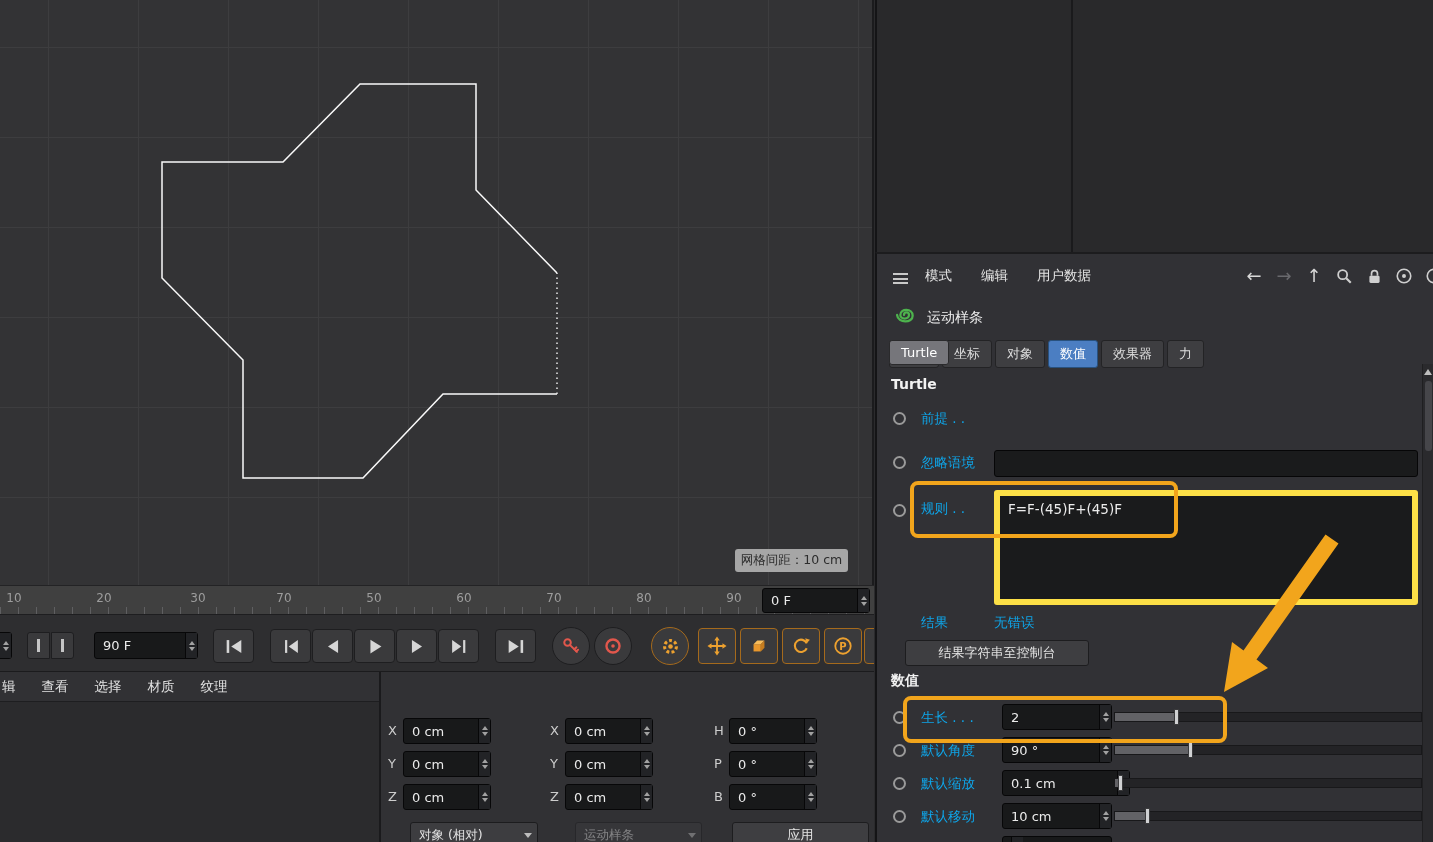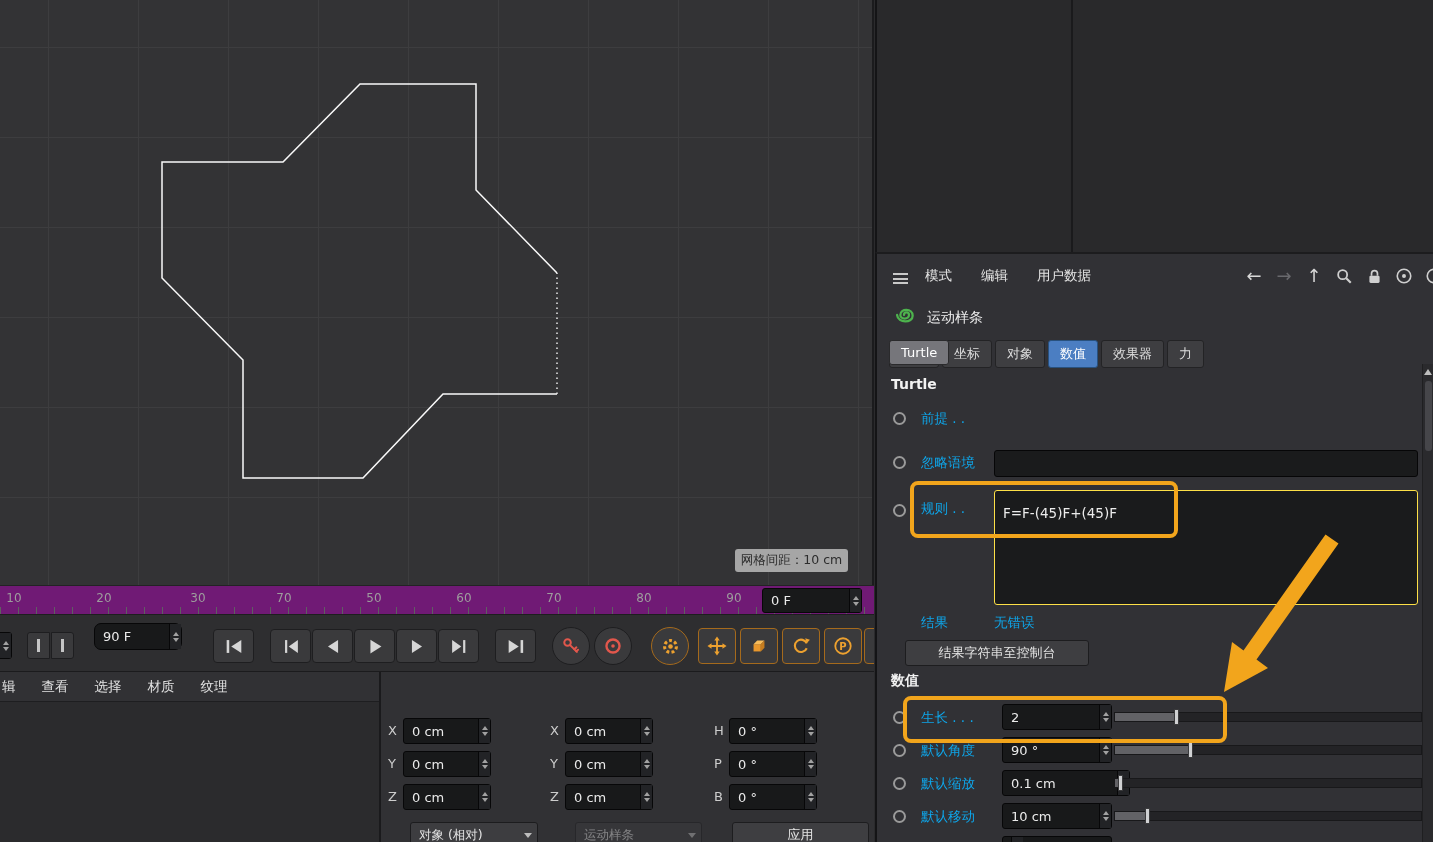--- a/index.html
+++ b/index.html
@@ -13,21 +13,21 @@
     background-image:linear-gradient(#3d3d3f 1px, transparent 1px),
                      linear-gradient(90deg,#3d3d3f 1px, transparent 1px);
     background-size:90px 90px, 90px 90px; background-position:0 47px, 48px 0;
     border-right:2px solid #1b1b1d; }
   .shape-svg { position:absolute; inset:0; }
   .grid-pill { position:absolute; left:735px; top:549px; width:113px; height:23px;
     background:#a6a6a6; color:#2c2c2c; border-radius:3px; font-size:12.5px;
     display:flex; align-items:center; justify-content:center; }
 
   
-  .ruler { position:absolute; left:0; top:585px; width:874px; height:30px; background:#701a75;
+  .ruler { position:absolute; left:0; top:585px; width:874px; height:30px; background:#404040;
     border-top:1px solid #232325; border-bottom:1px solid #1e1e20; }
   .ruler .num { position:absolute; top:5px; width:22px; text-align:center; font-size:12px; color:#9d9d9d; }
   .ruler .ticks { position:absolute; left:0; right:0; bottom:0; height:7px;
     background:repeating-linear-gradient(90deg,#5f5f61 0 1px, transparent 1px 18px); }
 
   .inp { position:absolute; background:#18191a; border:1px solid #070708; border-radius:3px;
     color:#ebebeb; display:flex; align-items:center; padding-left:8px; font-size:13px; }
   .inp .val { flex:1; white-space:nowrap; overflow:hidden; }
   .spin { width:12px; align-self:stretch; border-left:1px solid #070708; background:#222326;
     display:flex; flex-direction:column; align-items:center; justify-content:center; gap:2px; }
@@ -81,22 +81,22 @@
   .tabs { position:absolute; left:12px; top:86px; display:flex; gap:3px; }
   .tab { padding:4px 11px; background:#3e3e41; border:1px solid #232325; border-radius:3px;
     font-size:13px; color:#dedede; white-space:nowrap; }
   .tab.sel { background:#76767b; border-color:#2a2a2c; color:#ffffff; }
   .tab.act { background:#4b7ec2; border-color:#28517e; color:#ffffff; }
   .sect { position:absolute; font-weight:bold; font-size:14px; color:#f2f2f2; }
   .keyc { position:absolute; width:13px; height:13px; border:2px solid #9a9a9a; border-radius:50%; }
   .albl { position:absolute; font-size:13.5px; color:#0ea5e9; white-space:nowrap; }
   .atext { position:absolute; background:#1a1b1c; border:1px solid #060607; border-radius:3px;
     color:#ececec; font-size:13.5px; display:flex; align-items:center; padding-left:8px; }
-  .tarea { position:absolute; background:#1a1b1c; border:1px solid #fde047; border-radius:3px;
-    color:#ececec; font-size:13.5px; padding:14px 8px; }
+  .tarea { position:absolute; background:#1a1b1c; border:6px solid #fde047; border-radius:3px;
+    color:#ececec; font-size:13.5px; padding:5px 8px; }
   .slider { position:absolute; height:26px; }
   .slider .trk { position:absolute; left:0; right:0; top:8px; height:10px; background:#232326; border:1px solid #18181a; }
   .slider .fill { position:absolute; left:1px; top:9px; height:8px; background:#626266; }
   .slider .hnd { position:absolute; top:5px; width:5px; height:16px; background:#d0d1d3; border:1px solid #3a3a3c; }
   .sbar { position:absolute; right:0; top:110px; bottom:0; width:11px; background:#2a2a2d; border-left:1px solid #1f1f21; }
   .sbar .uparr { margin:5px auto 0; width:0; height:0; border-left:4px solid transparent;
     border-right:4px solid transparent; border-bottom:6px solid #bdbdbd; }
   .sbar .thumb { margin:6px auto 0; width:7px; height:70px; background:#46464a; border-radius:3px; }
 
   
@@ -121,36 +121,36 @@
     <span class="num" style="left:93px">20</span>
     <span class="num" style="left:187px">30</span>
     <span class="num" style="left:273px">70</span>
     <span class="num" style="left:363px">50</span>
     <span class="num" style="left:453px">60</span>
     <span class="num" style="left:543px">70</span>
     <span class="num" style="left:633px">80</span>
     <span class="num" style="left:723px">90</span>
     <div class="ticks"></div>
   </div>
-  <div class="inp" style="left:762px; top:588px; width:100px; height:25px;justify-content:space-between;">
+  <div class="inp" style="left:762px; top:588px; width:108px; height:25px;justify-content:space-between;">
     <span class="val">0 F</span>
     <span class="spin"></span>
   </div>
 
   <div class="transport">
     <div class="inp" style="left:-7px; top:17px; width:19px; height:27px; padding-left:0;">
       <span class="spin" style="margin-left:auto"></span>
     </div>
     <div class="pbtn" style="left:27px; border-radius:3px 0 0 3px;">
         <i></i>
       </div>
     <div class="pbtn" style="left:51px; border-radius:0 3px 3px 0;">
         <i></i>
       </div>
-    <div class="inp" style="left:94px; top:8px; width:88px; height:27px;border-radius:7px;">
+    <div class="inp" style="left:94px; top:17px; width:104px; height:27px;">
       <span class="val">90 F</span>
       <span class="spin"></span>
     </div>
 
     <div class="tbtn" style="left:213px">
       <svg viewBox="0 0 24 18" width="22" height="17" fill="#d6d6d6">
           <rect x="4" y="2" width="2.8" height="14"></rect>
           <path d="M20 2 L9 9 L20 16 Z"></path>
         </svg>
     </div>

